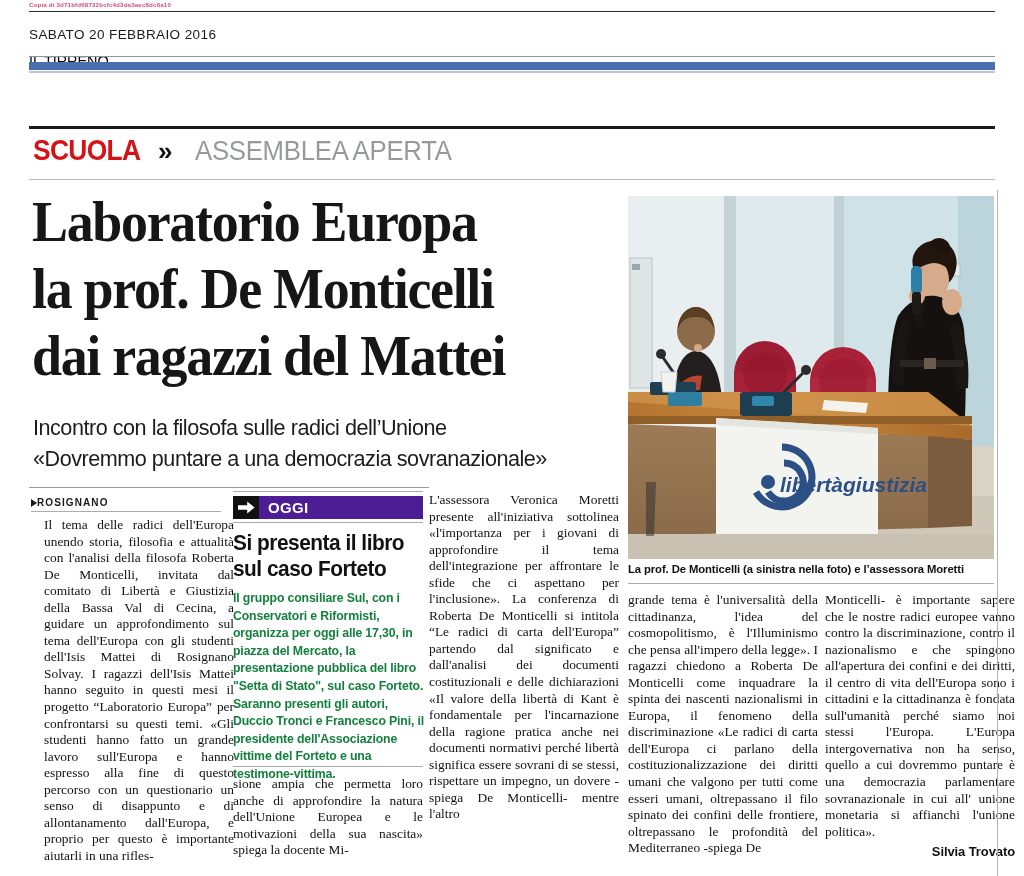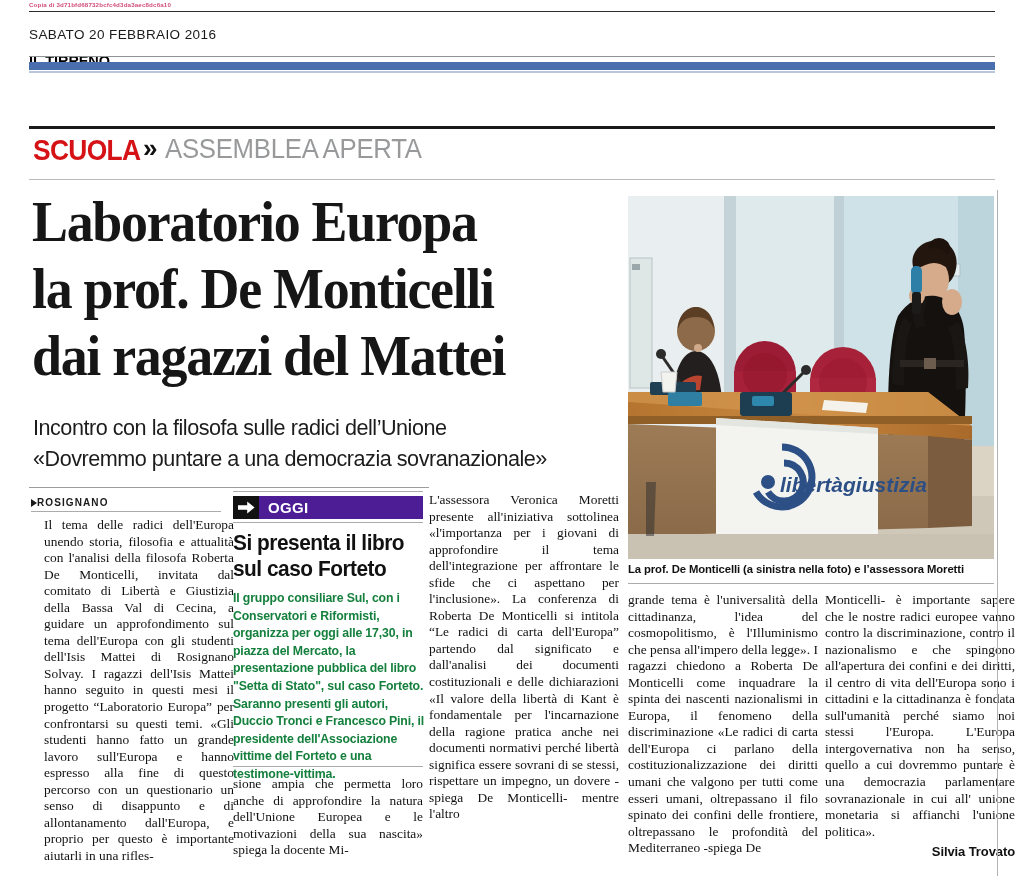--- a/index.html
+++ b/index.html
@@ -52,21 +52,21 @@
   .masthead .date {
     font-family: "Liberation Sans", sans-serif;
     font-size: 13.5px;
     font-weight: 400;
     letter-spacing: 0.4px;
     color: #1a1a1a;
   }
   .masthead .paper {
     font-family: "Liberation Sans", sans-serif;
     font-size: 14.5px;
-    font-weight: bold;
+    font-weight: normal;
     letter-spacing: -0.1px;
     color: #000;
   }
   .rule-under-masthead {
     position: absolute;
     left: 29px;
     top: 56px;
     width: 966px;
     height: 1px;
     background: #8f9296;
@@ -95,22 +95,22 @@
     top: 126px;
     width: 966px;
     height: 3px;
     background: #1a1a1a;
   }
   .kicker {
     position: absolute;
     left: 33px;
     top: 133px;
     display: flex;
-    align-items: flex-start;
-    gap: 8px;
+    align-items: flex-end;
+    gap: 23px;
     white-space: nowrap;
   }
   .kicker .sec {
     font-family: "Liberation Sans", sans-serif;
     font-weight: bold;
     font-size: 30px;
     letter-spacing: -0.8px;
     color: #d51317;
     transform: scaleX(0.88);
     transform-origin: left center;

